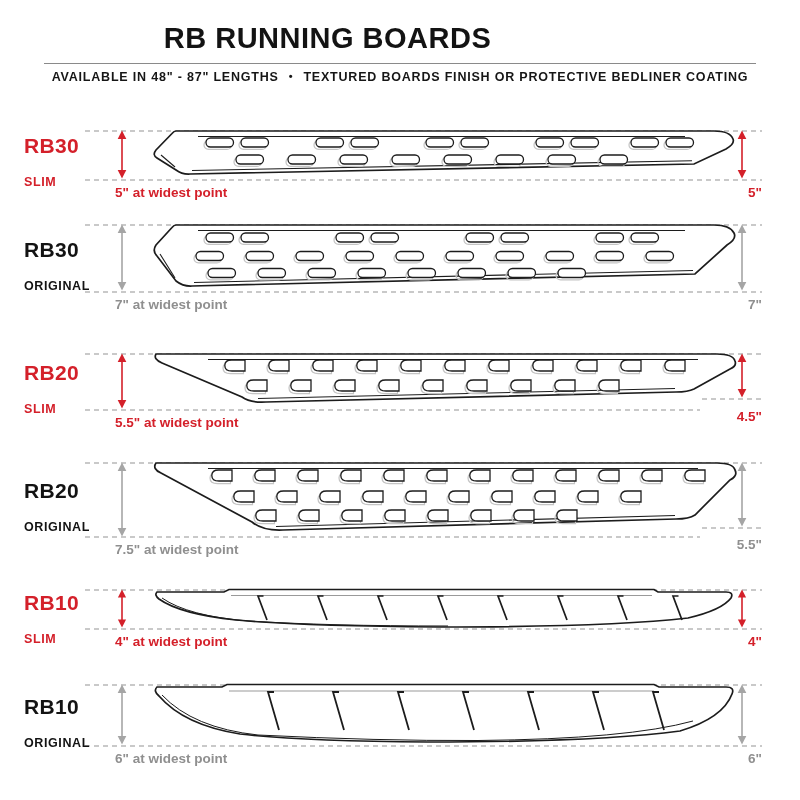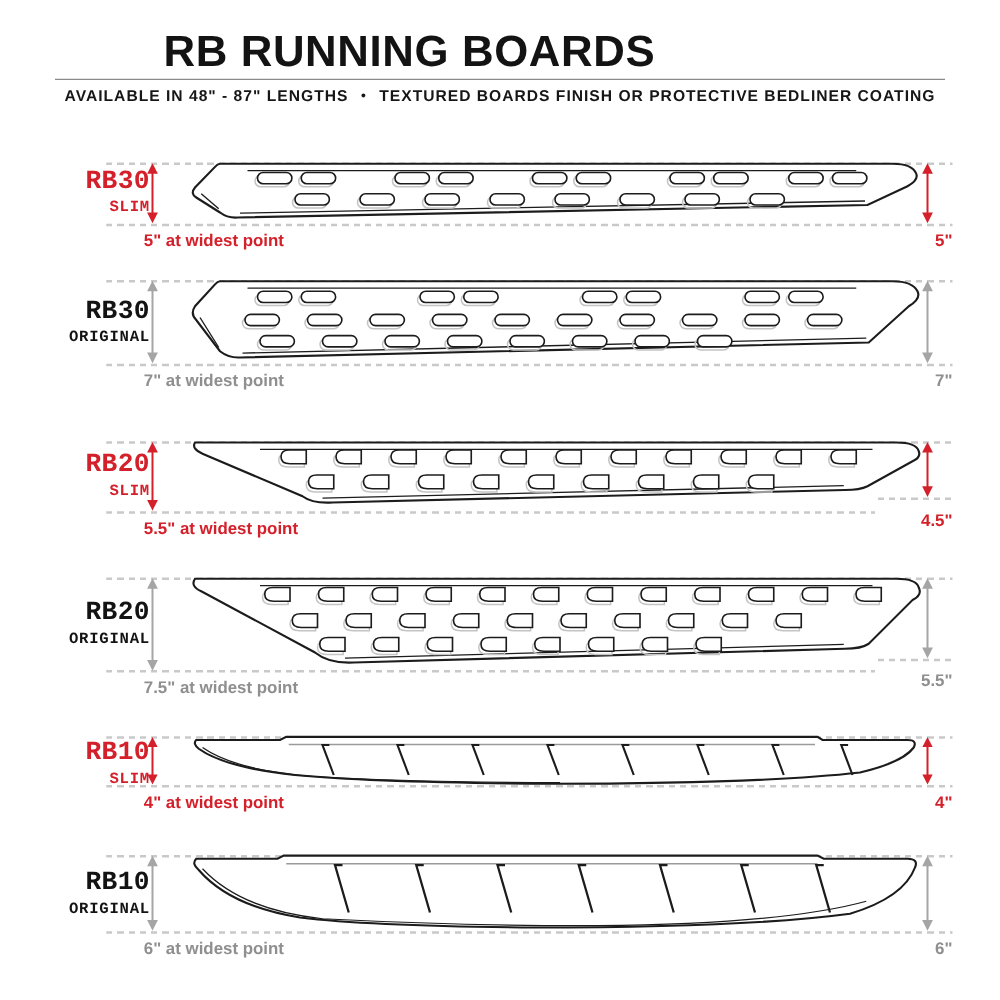--- a/index.html
+++ b/index.html
@@ -1,25 +1,25 @@
 <!DOCTYPE html>
 <html><head>
 <meta charset="utf-8">
 <style>
   html,body{margin:0;padding:0;background:#fff;}
   body{width:800px;height:800px;position:relative;font-family:"Liberation Sans",sans-serif;overflow:hidden;}
   .abs{position:absolute;}
-  .title{top:22px;left:0;width:655px;text-align:center;font-size:35px;font-weight:bold;letter-spacing:.5px;color:#131313;white-space:nowrap;}
+  .title{top:22px;left:0;width:655px;text-align:center;font-size:29px;font-weight:bold;letter-spacing:.5px;color:#131313;white-space:nowrap;}
   .rule{top:63px;left:44px;width:712px;border-top:1px solid #8a8a8a;height:0;}
   .subtitle{top:70px;left:0;width:800px;text-align:center;font-size:12.5px;font-weight:bold;letter-spacing:.8px;color:#161616;white-space:nowrap;}
   .subtitle .bullet{margin:0 10px;font-size:11px;position:relative;top:-1px;}
   .dash{height:1.5px;background:repeating-linear-gradient(90deg,#c9c9c9 0 5px,rgba(0,0,0,0) 5px 9px);}
-  .model{width:96px;text-align:right;line-height:1;font-family:Liberation Mono, monospace;}
+  .model{width:96px;text-align:left;line-height:1;}
   .model .m{font-size:21px;font-weight:bold;letter-spacing:.3px;}
-  .model .v{font-size:12.5px;font-weight:bold;letter-spacing:.6px;margin-top:4px;}
+  .model .v{font-size:12.5px;font-weight:bold;letter-spacing:.6px;margin-top:20px;}
   .caption{font-size:13.5px;font-weight:bold;white-space:nowrap;}
   .hlabel{width:62px;text-align:right;font-size:13.5px;font-weight:bold;white-space:nowrap;}
   .red{color:#d4202a;}
   .blk{color:#131313;}
   .gry{color:#8f8f8f;}
   svg.board{display:block;}
 </style>
 </head>
 <body>
 

